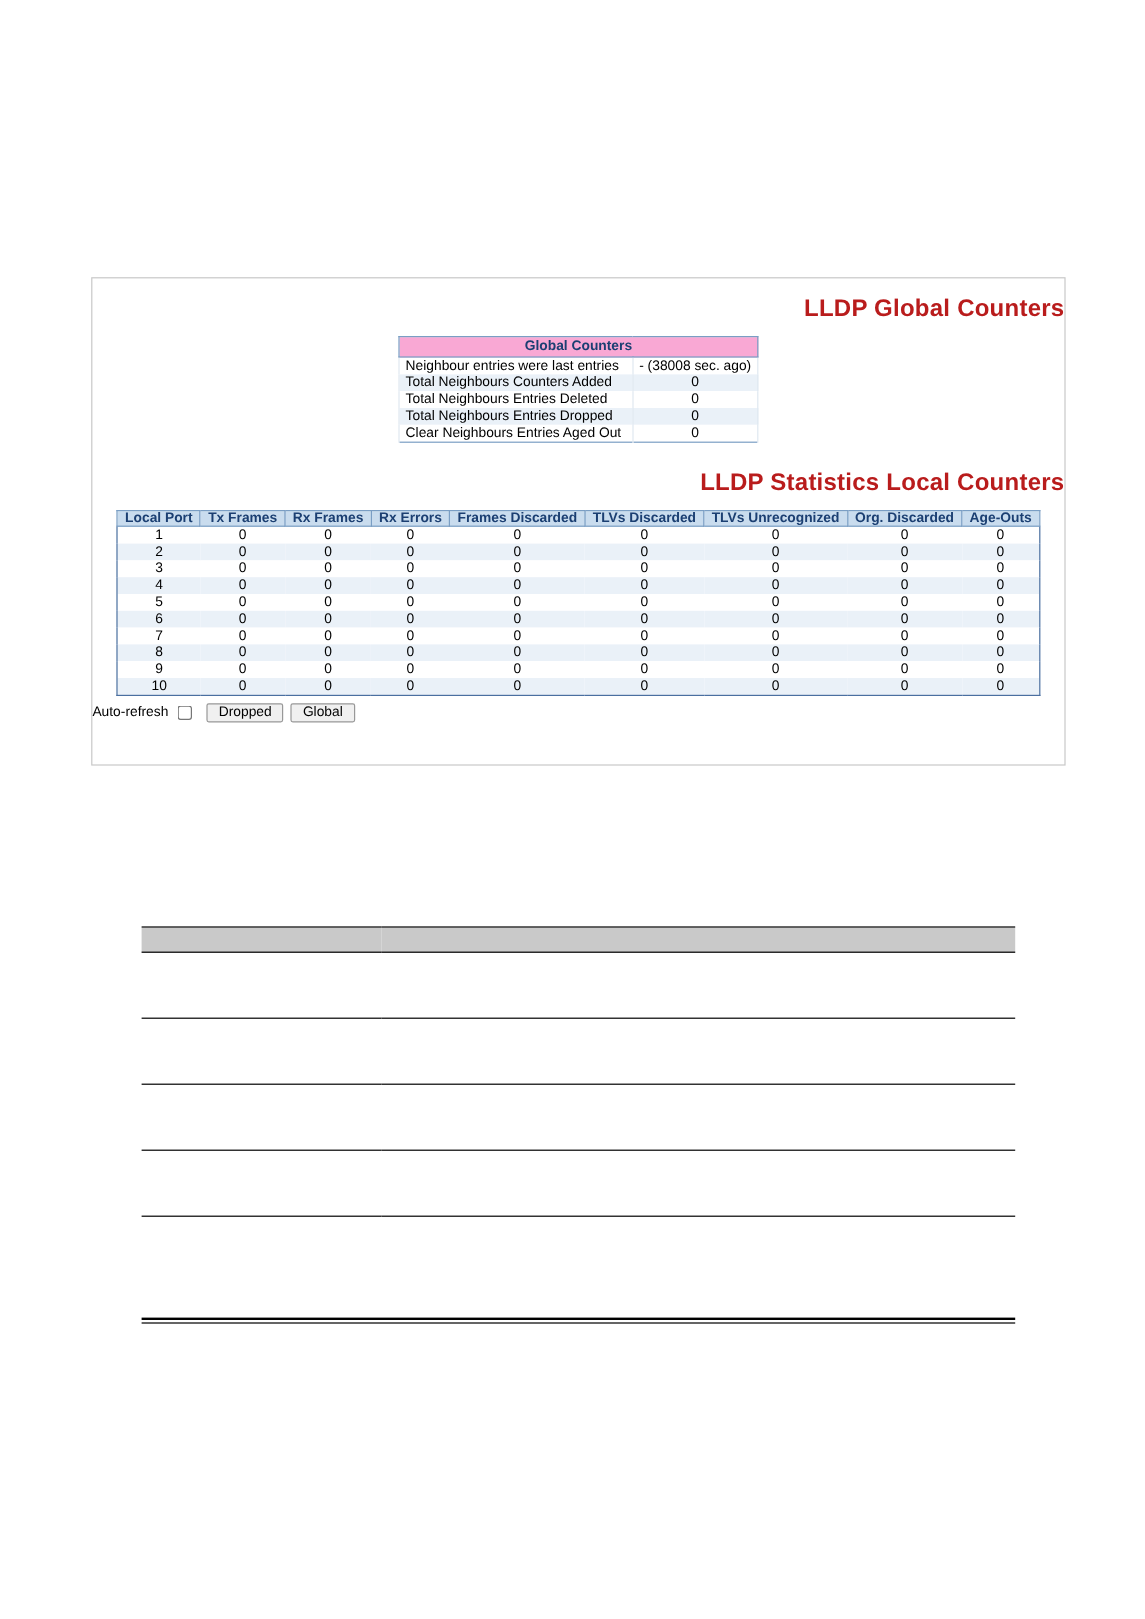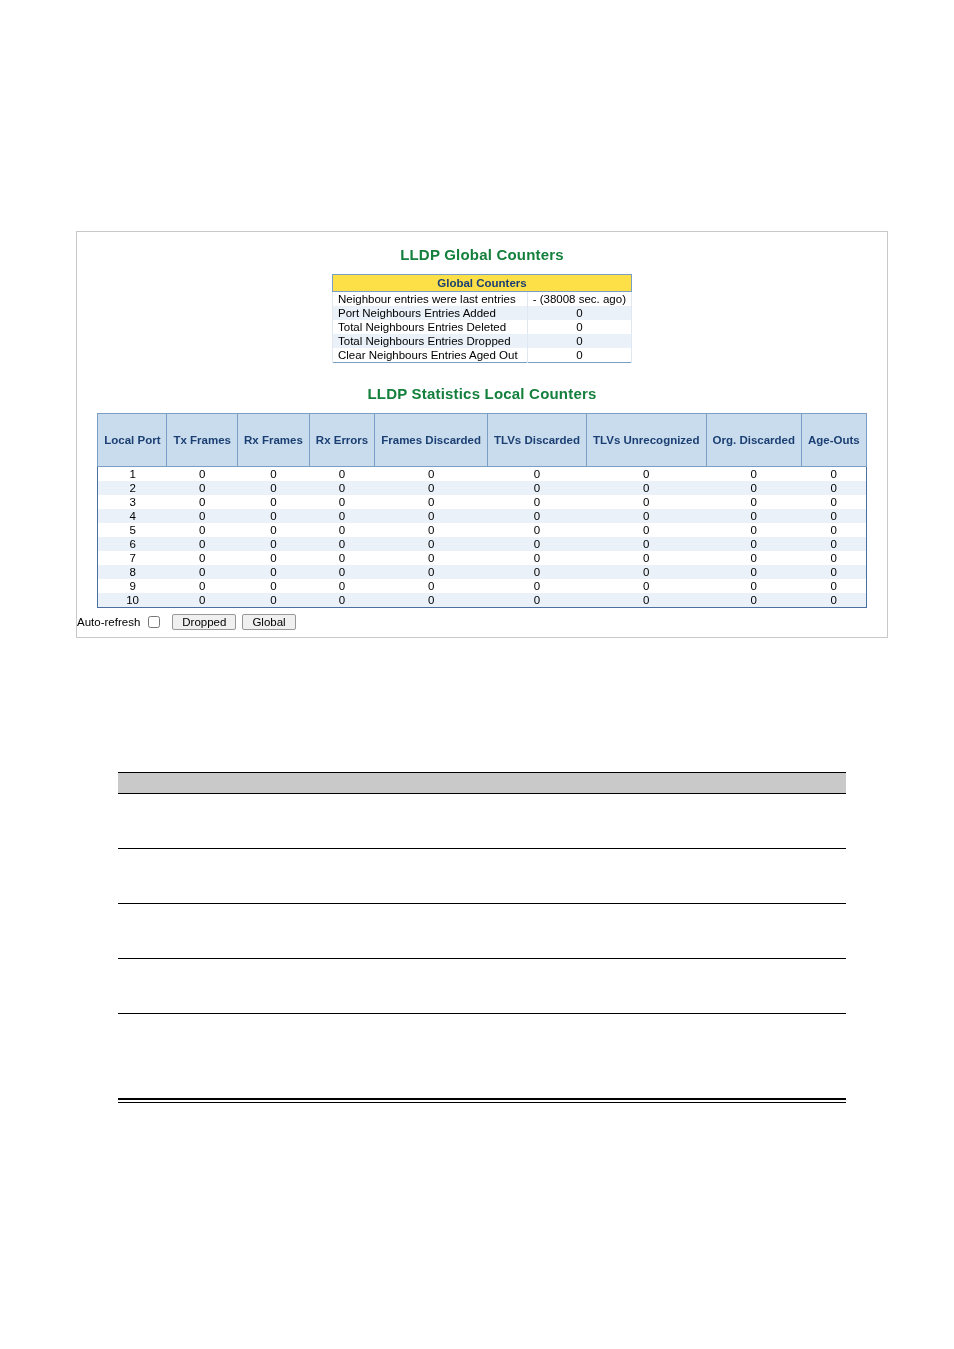--- a/index.html
+++ b/index.html
@@ -22,43 +22,43 @@
     left: 76px;
     top: 231px;
     width: 812px;
     height: 407px;
     border: 1px solid #c8c8c8;
     background: #ffffff;
     box-sizing: border-box;
   }
 
   .panel-title {
-    text-align: center;
-    color: #15803d;
+    text-align: right;
+    color: #b91c1c;
     font-weight: bold;
-    font-size: 15px;
+    font-size: 20px;
     letter-spacing: 0.2px;
   }
   .panel-title-1 { margin-top: 14px; }
   .panel-title-2 { margin-top: 22px; }
 
   
   .global-wrap {
     display: flex;
     justify-content: center;
     margin-top: 11px;
   }
   table.global-counters {
     border-collapse: collapse;
     border: 1px solid #7a9ec4;
     font-size: 11.5px;
     width: 300px;
   }
   table.global-counters th {
-    background: #fde047;
+    background: #f9a8d4;
     color: #1b3f72;
     font-weight: bold;
     font-size: 11.5px;
     text-align: center;
     padding: 2px 4px;
     border: 1px solid #7a9ec4;
   }
   table.global-counters td {
     padding: 1px 5px;
     border-left: 1px solid #dfe8f1;
@@ -79,21 +79,21 @@
   table.stats {
     border-collapse: collapse;
     border: 1px solid #4a6fa0;
     font-size: 11.5px;
   }
   table.stats th {
     background: #c9dcee;
     color: #1b3f72;
     font-weight: bold;
     font-size: 11.5px;
-    padding: 20px 6px;
+    padding: 0 6px;
     border: 1px solid #7a9ec4;
     white-space: nowrap;
     text-align: center;
   }
   table.stats td {
     padding: 1px 6px;
     text-align: center;
     border: none;
     white-space: nowrap;
   }
@@ -182,21 +182,21 @@
         <tr>
           <th colspan="2">Global Counters</th>
         </tr>
       </thead>
       <tbody>
         <tr class="odd">
           <td class="label">Neighbour entries were last entries</td>
           <td class="value">- (38008 sec. ago)</td>
         </tr>
         <tr class="even">
-          <td class="label">Port Neighbours Entries Added</td>
+          <td class="label">Total Neighbours Counters Added</td>
           <td class="value">0</td>
         </tr>
         <tr class="odd">
           <td class="label">Total Neighbours Entries Deleted</td>
           <td class="value">0</td>
         </tr>
         <tr class="even">
           <td class="label">Total Neighbours Entries Dropped</td>
           <td class="value">0</td>
         </tr>

